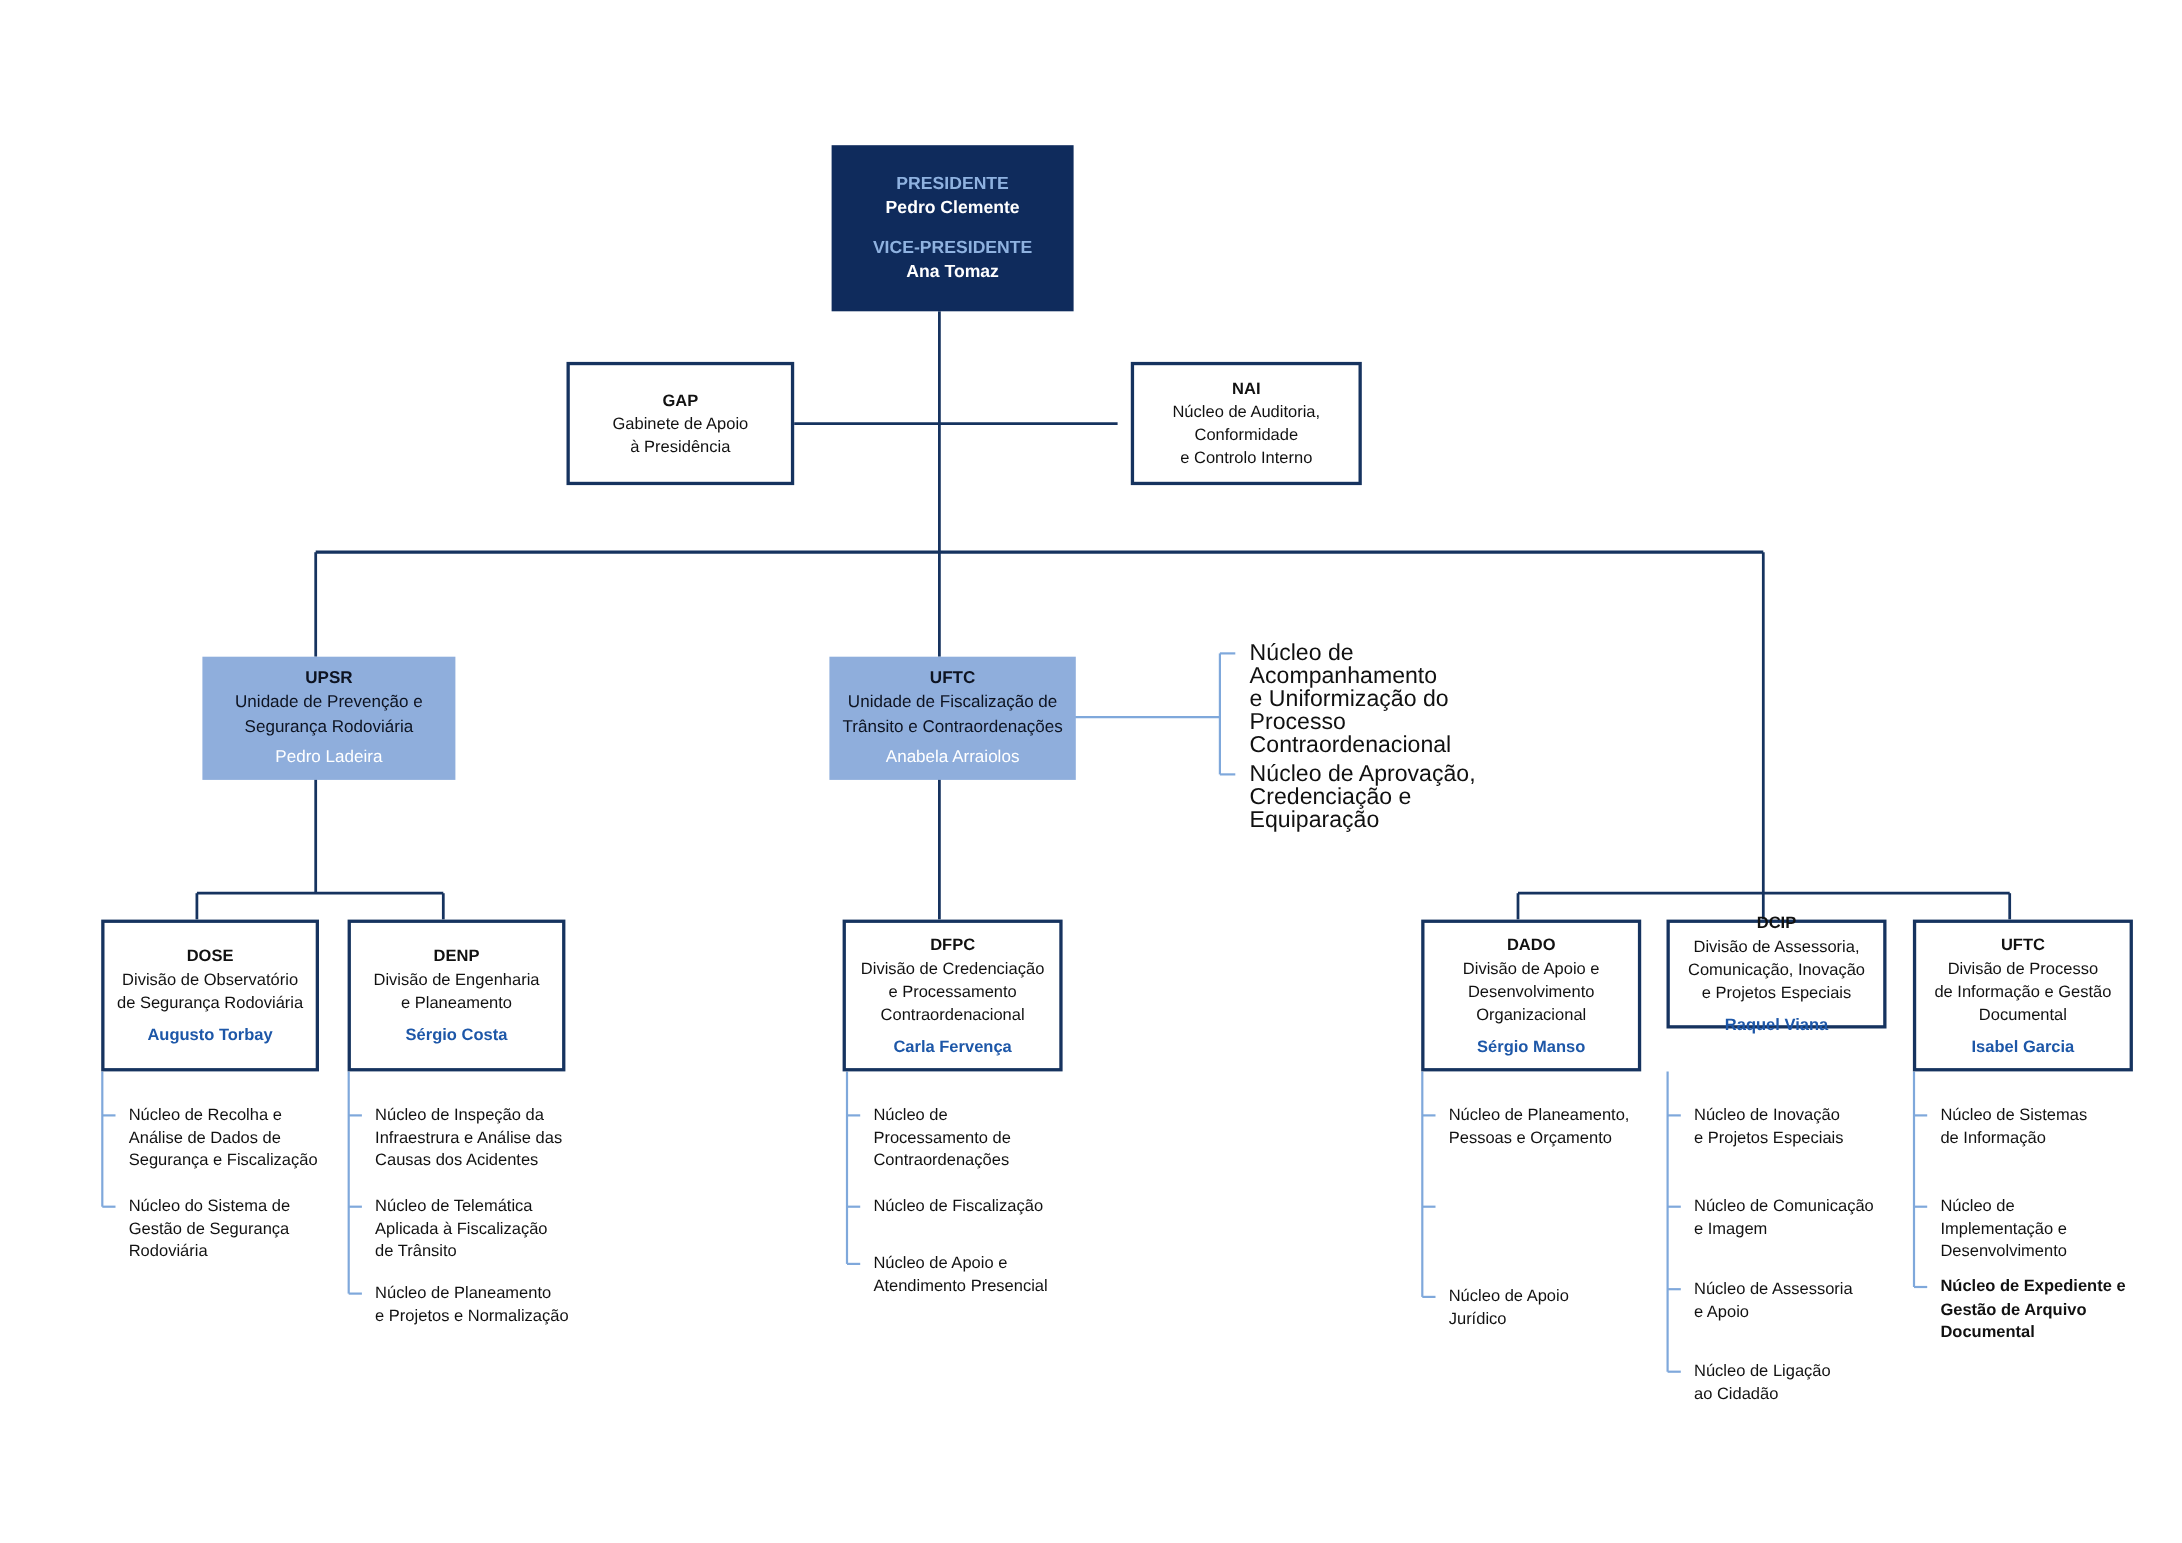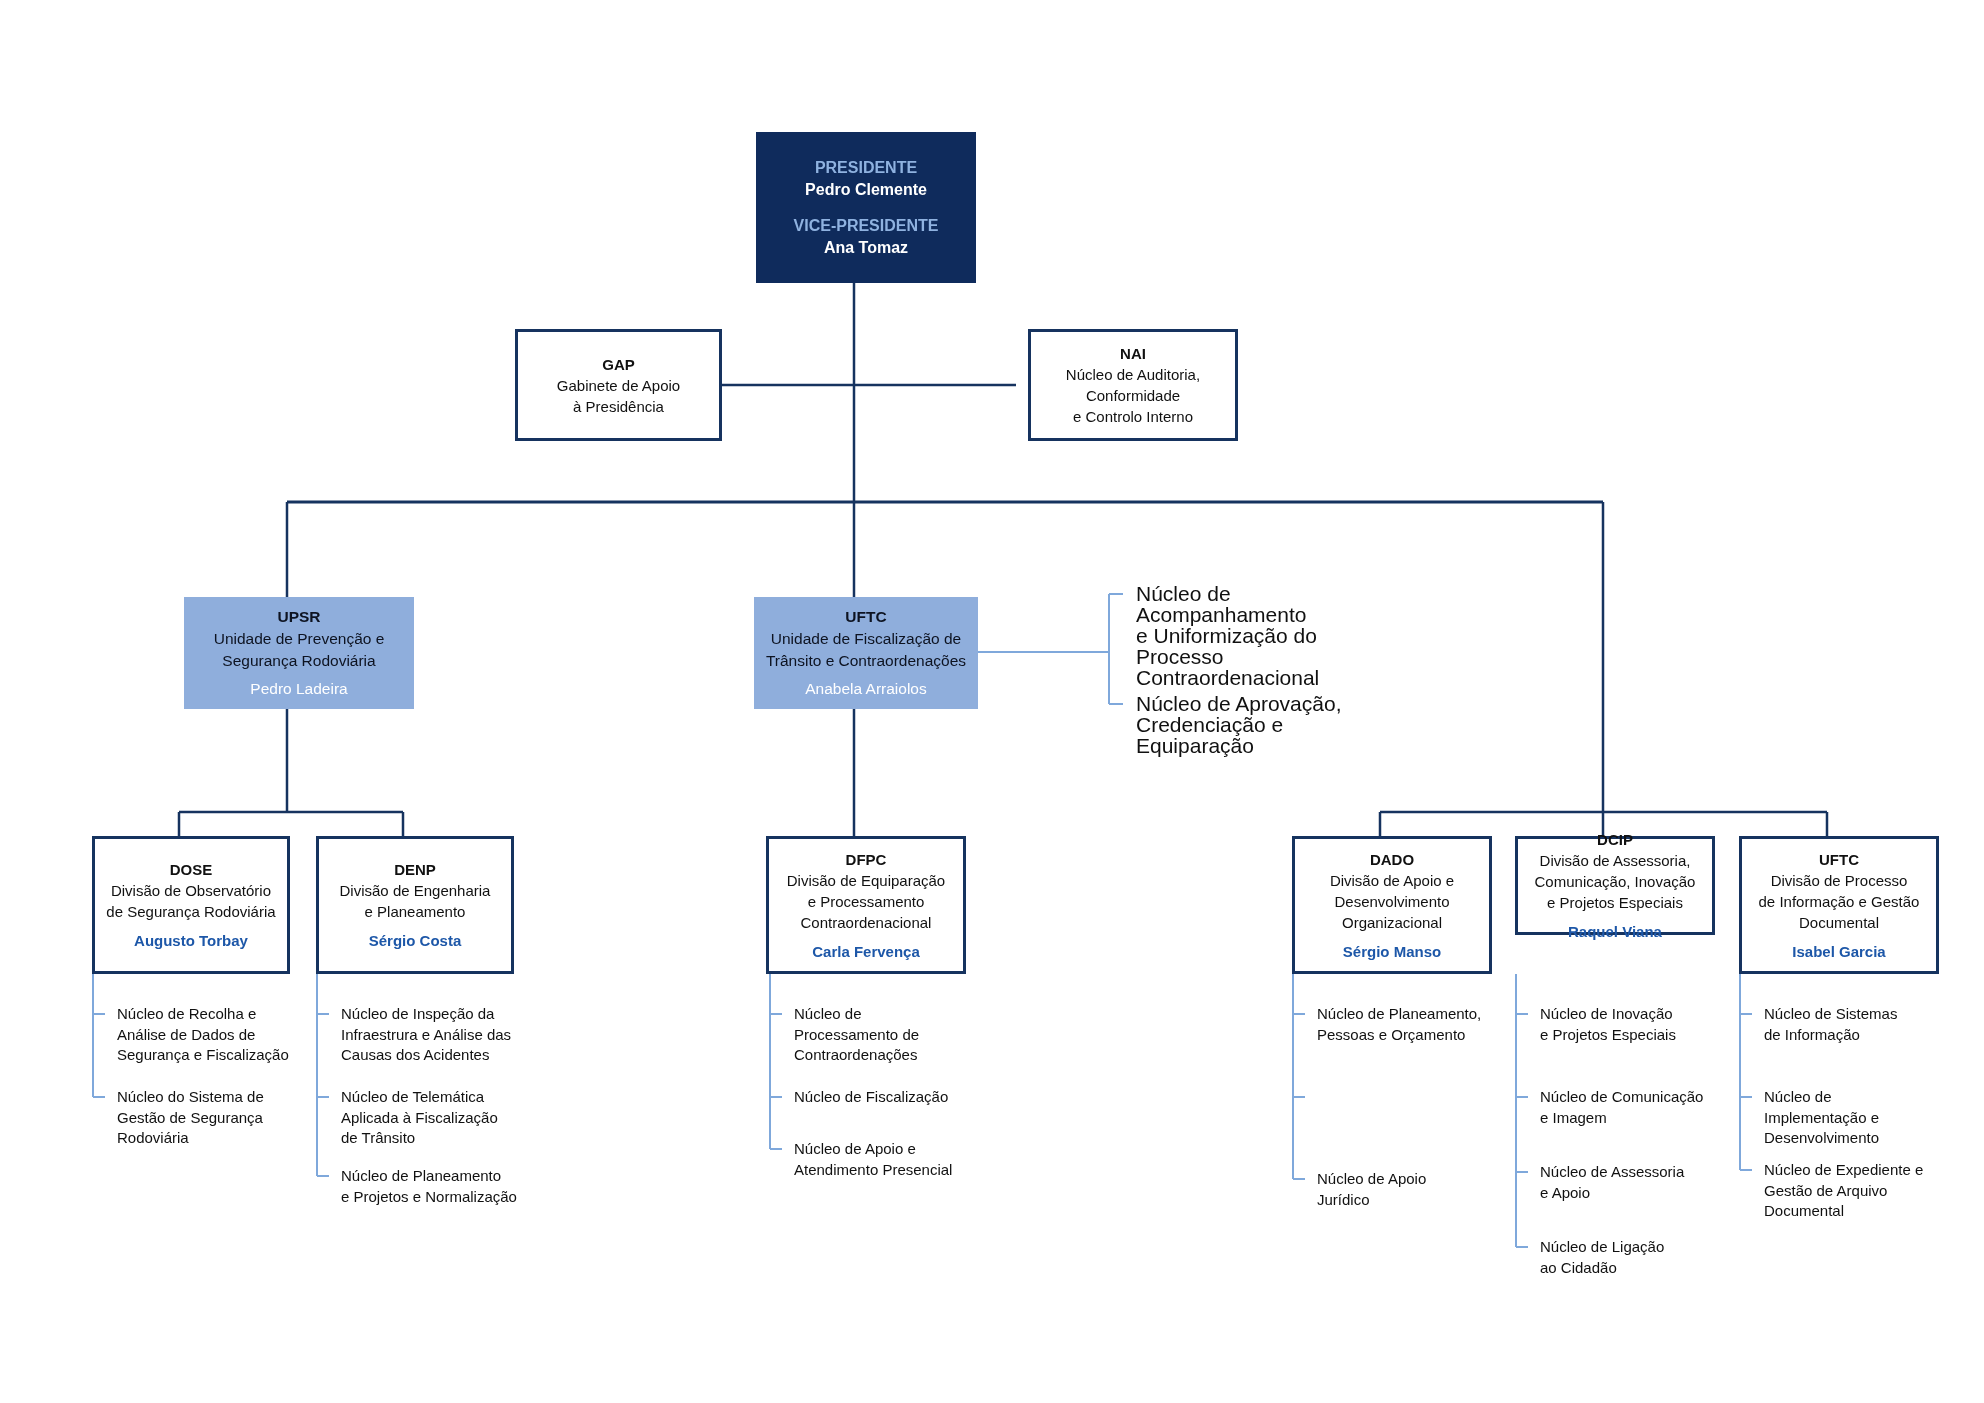--- a/index.html
+++ b/index.html
@@ -181,21 +181,21 @@
 Infraestrura e Análise das
 Causas dos Acidentes</div>
   <div class="nucleo ml" style="left:341px;top:1087px;width:196px;">Núcleo de Telemática
 Aplicada à Fiscalização
 de Trânsito</div>
   <div class="nucleo ml" style="left:341px;top:1166px;width:196px;">Núcleo de Planeamento
 e Projetos e Normalização</div>
 
   <div class="box box-division" style="left:754px;top:836px;width:200px;height:138px;">
     <div class="acro">DFPC</div>
-    <div class="ml">Divisão de Equiparação
+    <div class="ml">Divisão de Credenciação
 e Processamento
 Contraordenacional</div>
     <div class="manager">Carla Fervença</div>
   </div>
   <div class="nucleo ml" style="left:794px;top:1004px;width:196px;">Núcleo de
 Processamento de
 Contraordenações</div>
   <div class="nucleo ml" style="left:794px;top:1087px;width:196px;">Núcleo de Fiscalização</div>
   <div class="nucleo ml" style="left:794px;top:1139px;width:196px;">Núcleo de Apoio e
 Atendimento Presencial</div>
@@ -233,17 +233,17 @@
     <div class="ml">Divisão de Processo
 de Informação e Gestão
 Documental</div>
     <div class="manager">Isabel Garcia</div>
   </div>
   <div class="nucleo ml" style="left:1764px;top:1004px;width:196px;">Núcleo de Sistemas
 de Informação</div>
   <div class="nucleo ml" style="left:1764px;top:1087px;width:196px;">Núcleo de
 Implementação e
 Desenvolvimento</div>
-  <div class="nucleo ml" style="left:1764px;top:1160px;width:196px;">Núcleo de Expediente e
+  <div class="nucleo ml" style="left:1764px;top:1160px;width:196px;font-weight:bold;">Núcleo de Expediente e
 Gestão de Arquivo
 Documental</div>
 
 </div>
 
 </body></html>

